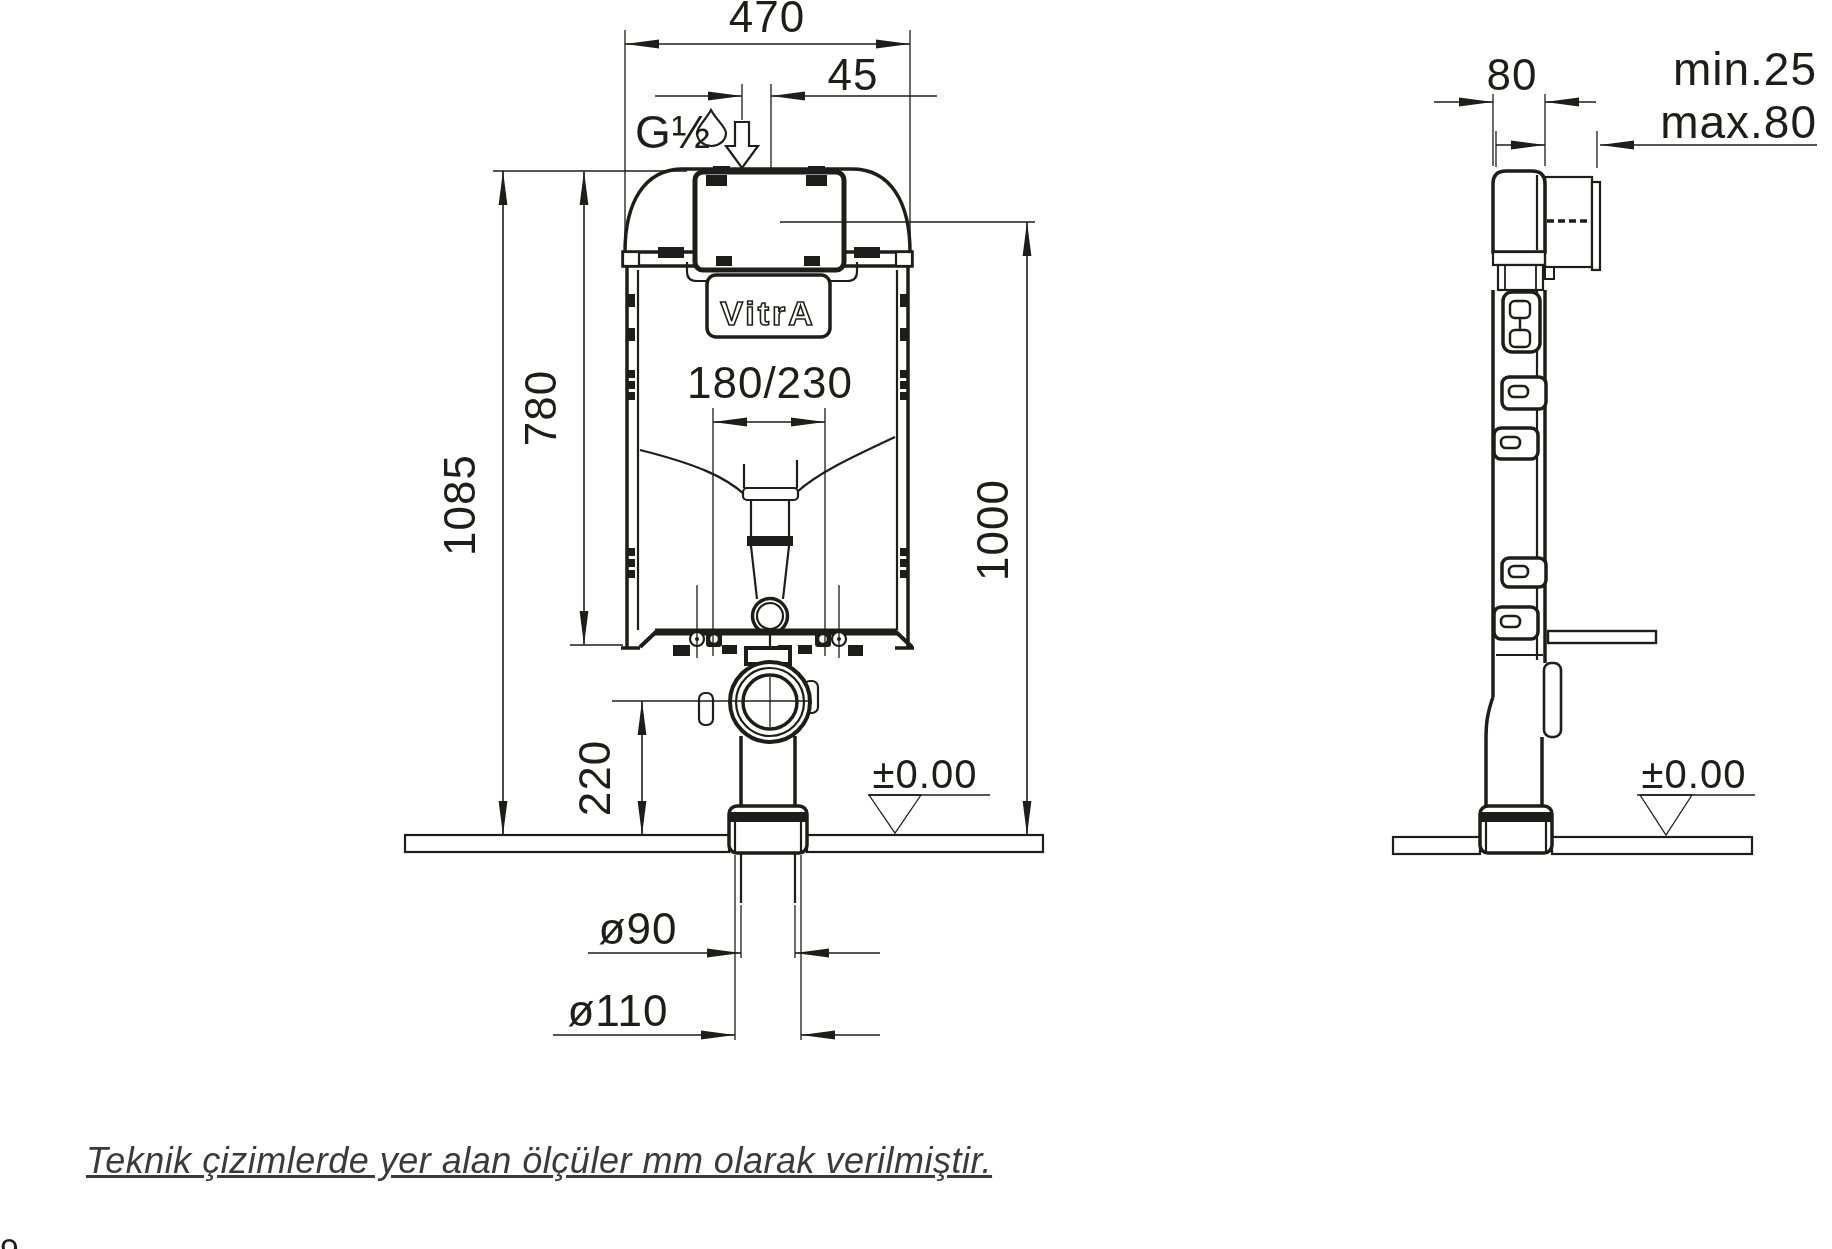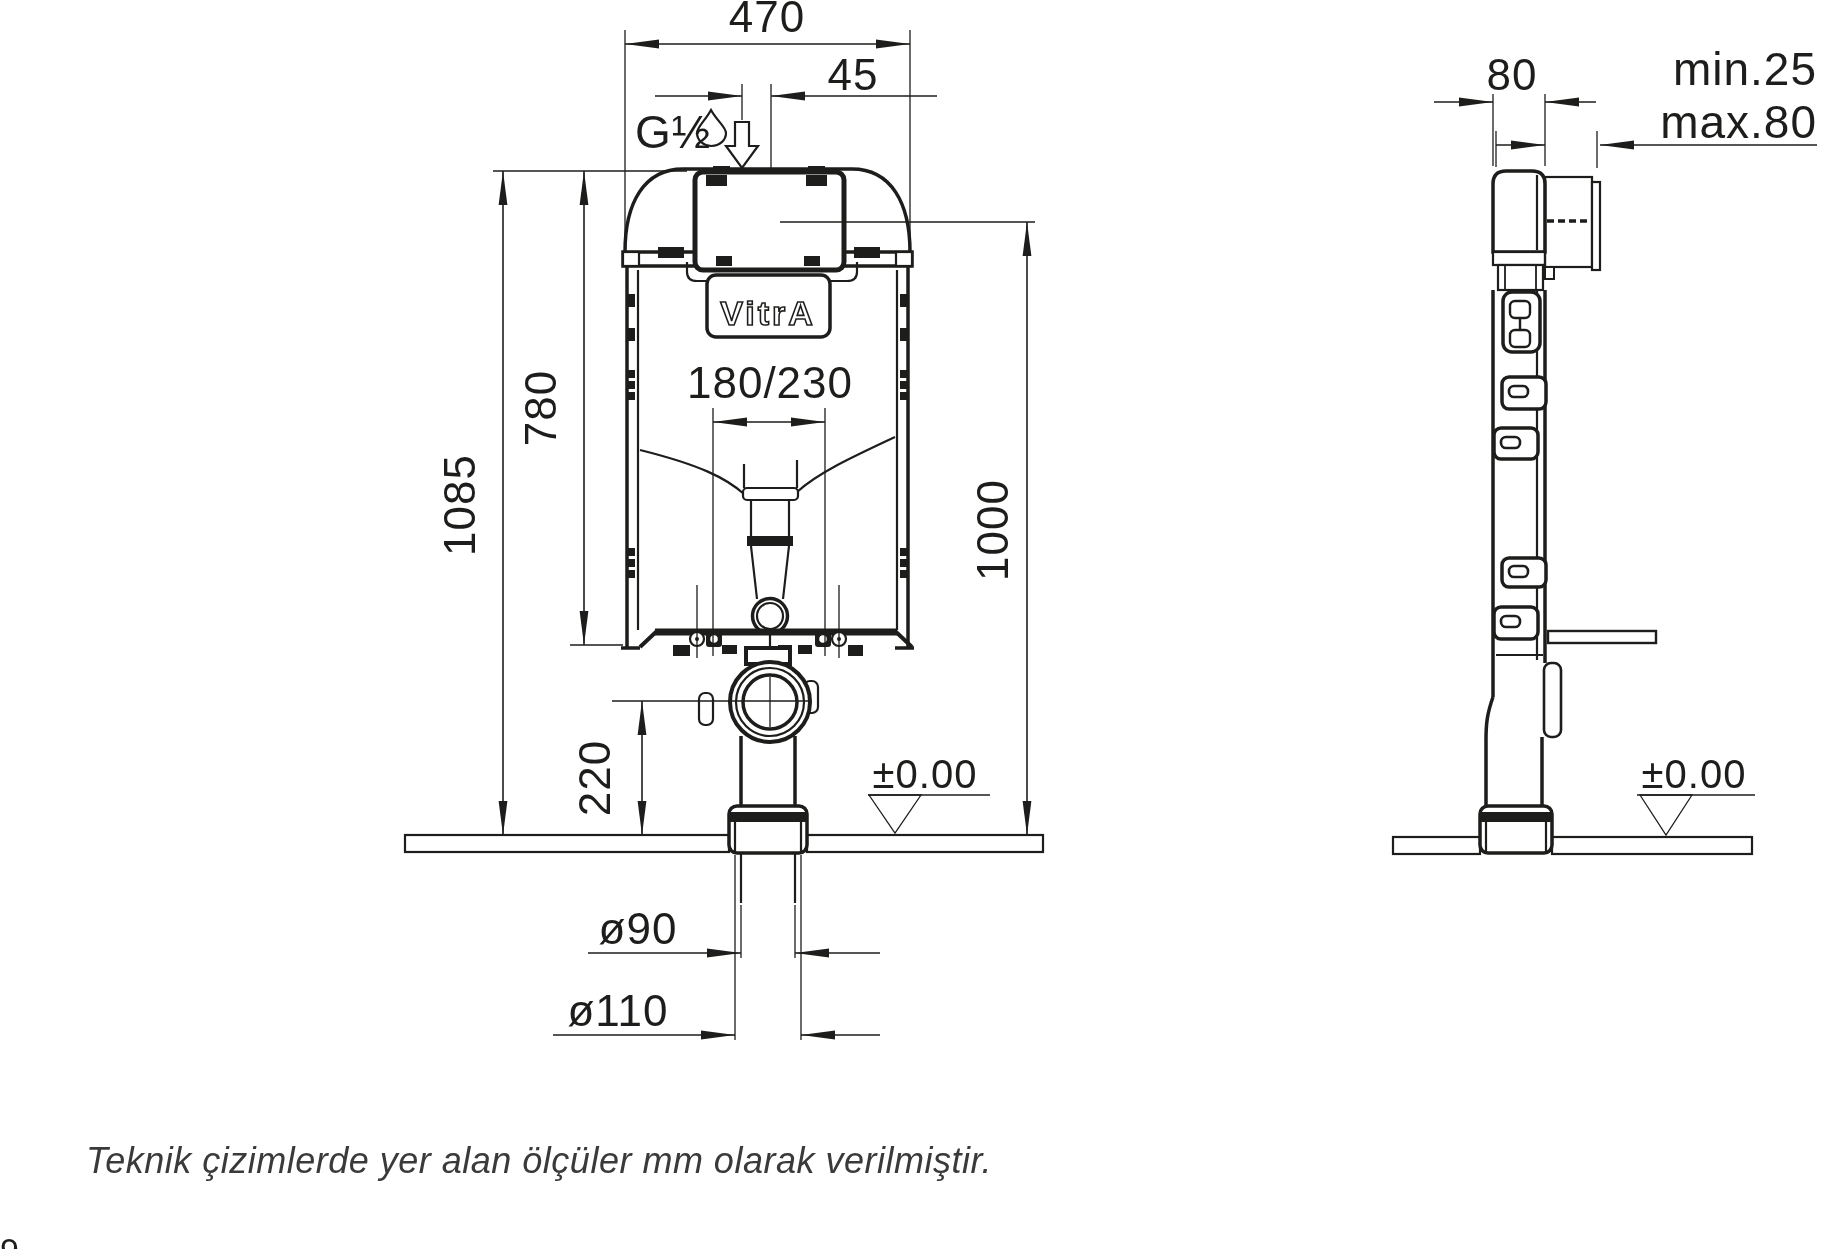--- a/index.html
+++ b/index.html
@@ -15,21 +15,21 @@
   .ln{stroke:#1d1d1b;fill:none;}
   .fw{stroke:#1d1d1b;fill:#ffffff;}
   .blk{fill:#1d1d1b;stroke:none;}
   .thin{stroke-width:1.3;}
   .dim{stroke-width:1.6;}
   .med{stroke-width:2.2;}
   .out{stroke-width:3.5;}
   .hvy{stroke-width:5;}
   .rail{stroke-width:7;}
   #footnote{position:absolute;left:86px;top:1140px;font-size:36px;font-style:italic;
-            color:#3a3a3a;letter-spacing:0.5px;white-space:nowrap;}
+            color:#3a3a3a;letter-spacing:0.5px;white-space:nowrap;text-decoration:underline;}
   #page-frag{position:absolute;left:0px;top:1233px;font-size:34px;color:#1d1d1b;line-height:1;}
 </style>
 </head>
 <body>
 
 <svg width="1832" height="1249" viewBox="0 0 1832 1249">
   <defs>
     <marker id="arr" orient="auto" markerUnits="userSpaceOnUse" markerWidth="36" markerHeight="12" refX="34" refY="5">
       <path d="M0,0.6 L34,5 L0,9.4 Z" fill="#1d1d1b"></path>
     </marker>

